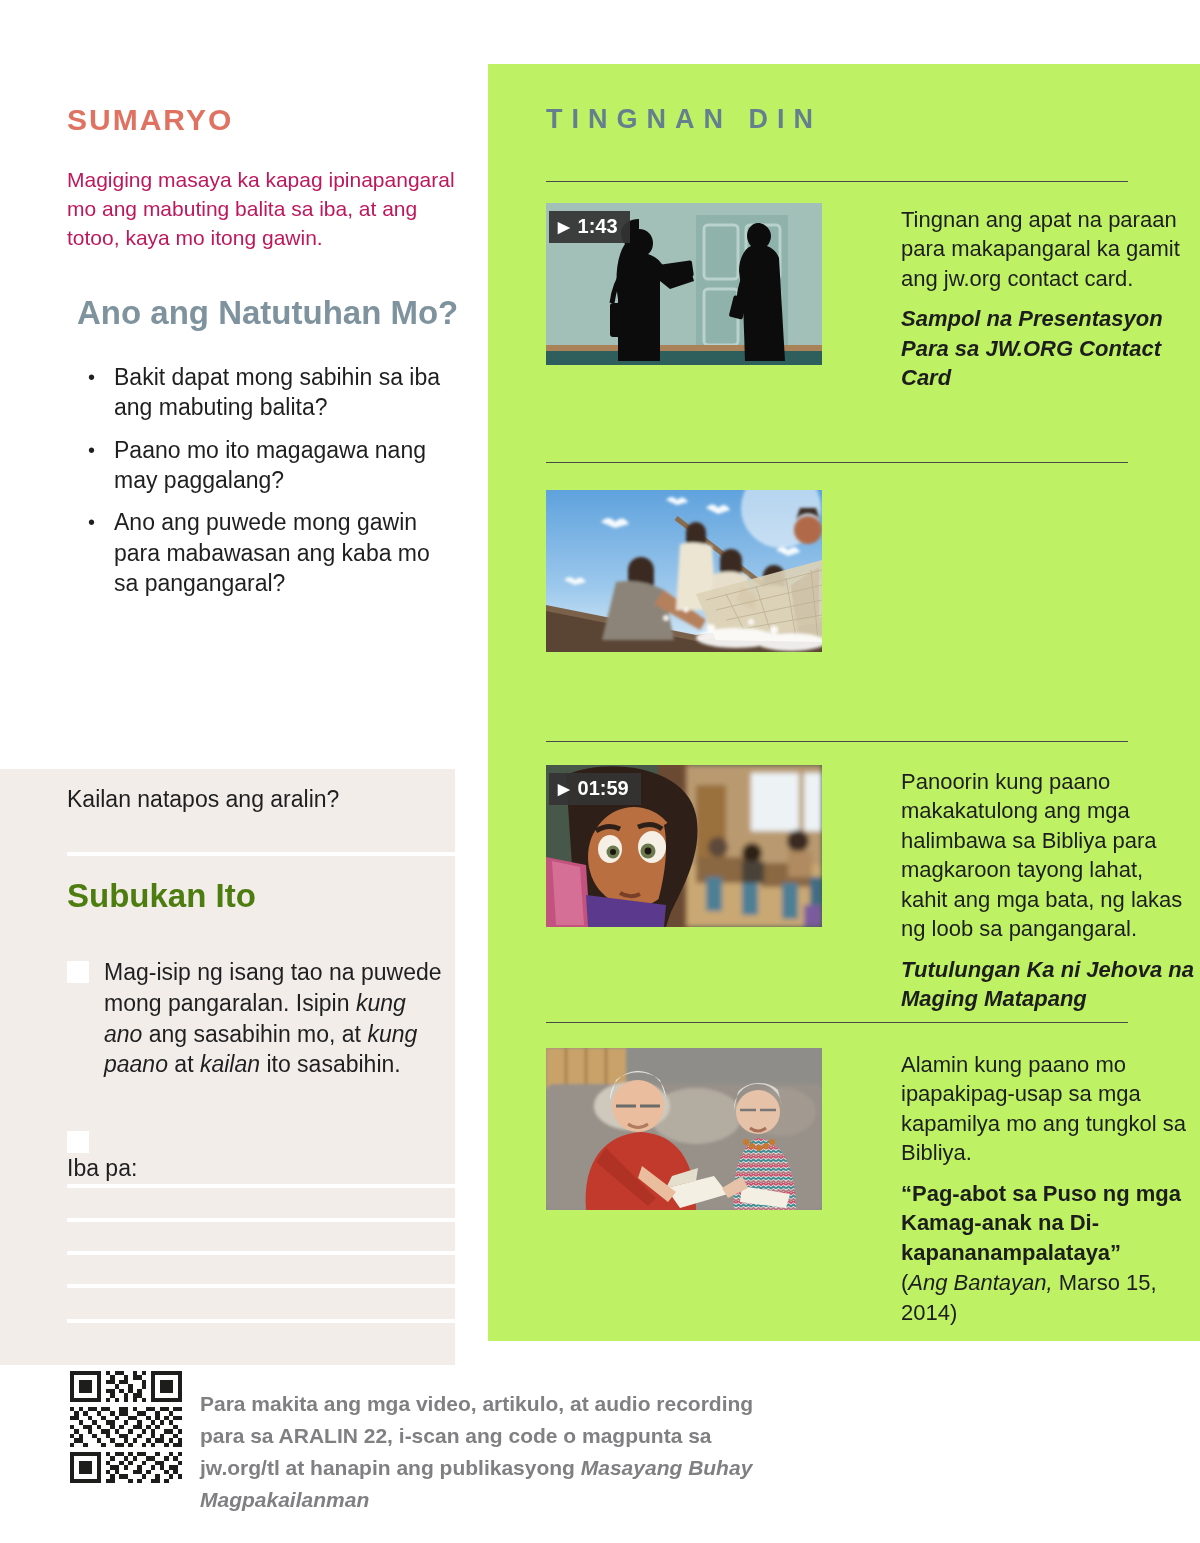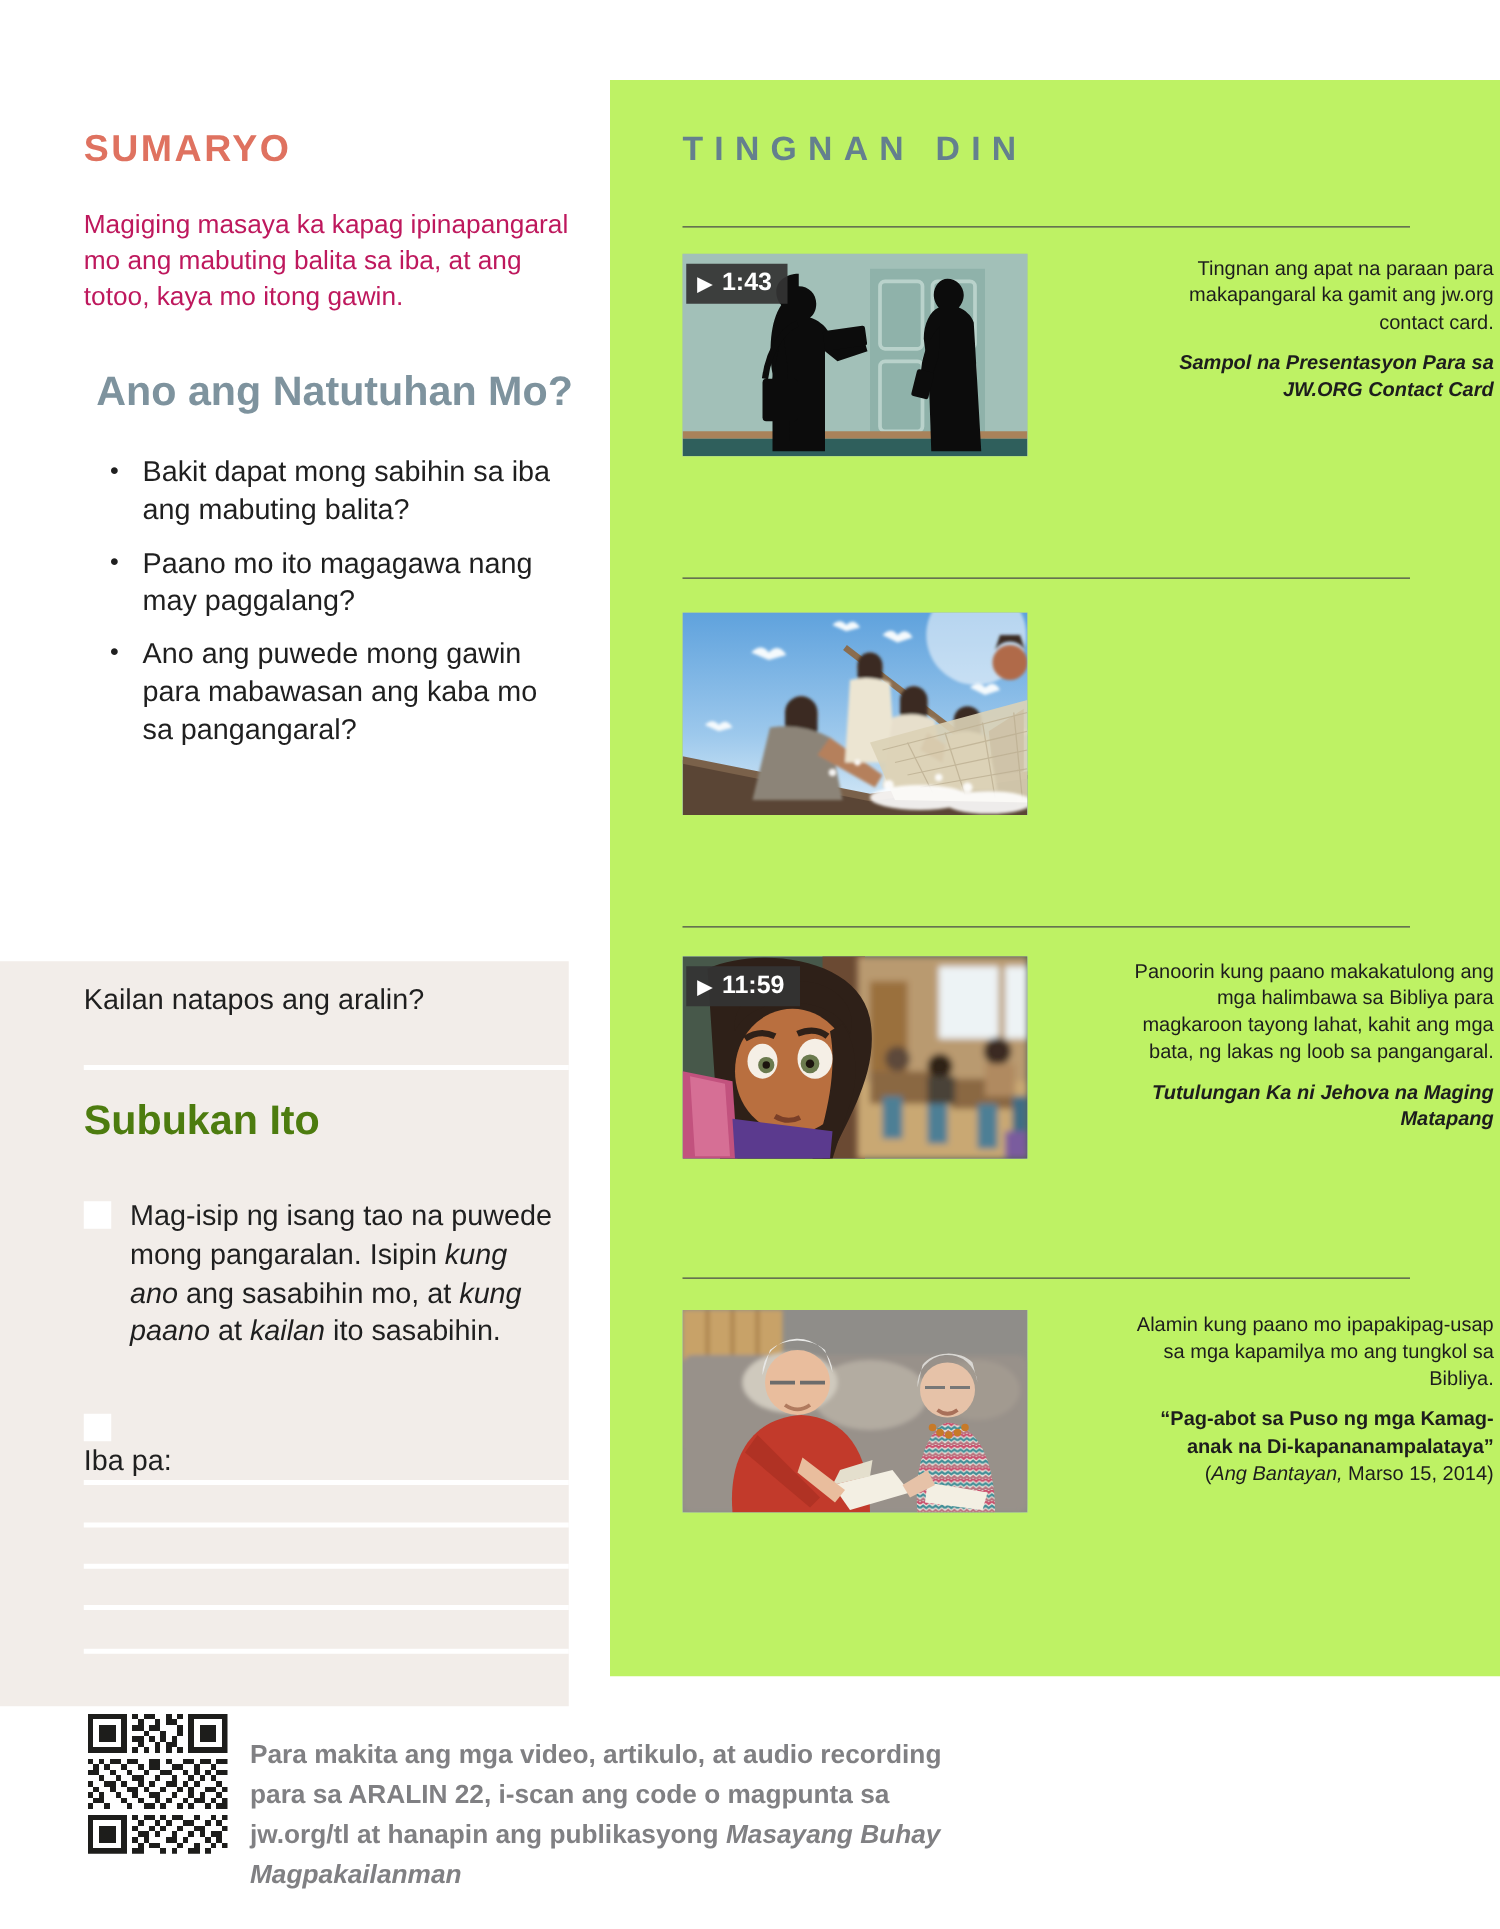--- a/index.html
+++ b/index.html
@@ -32,21 +32,21 @@
   
   .panel{left:488px;top:64px;width:712px;height:1277px;background:#bef264;}
   .panel-title{position:absolute;left:58px;top:40px;font-size:27px;font-weight:bold;letter-spacing:9px;color:#64808e;}
   .rule{position:absolute;left:58px;width:582px;height:1px;background:#4a4a4a;}
   .media-item{position:absolute;left:58px;width:640px;}
   .thumb{position:absolute;left:0;top:0;width:276px;height:162px;overflow:hidden;background:#9db9b3;}
   .thumb svg{display:block;}
   .badge{position:absolute;left:3px;top:8px;background:rgba(52,52,52,.93);color:#fff;
          font-size:20px;font-weight:bold;padding:4px 12px 5px 9px;display:flex;align-items:center;gap:8px;}
   .badge .play{font-size:15px;}
-  .media-text{position:absolute;left:355px;top:2px;width:294px;font-size:16px;line-height:1.34;color:#1d1d1d;text-align:right;}
+  .media-text{position:absolute;left:355px;top:2px;width:294px;font-size:22px;line-height:1.34;color:#1d1d1d;}
   .ref-title{font-weight:bold;margin-top:11px;}
   .ref-title.italic{font-style:italic;}
   .ref-source{margin-top:1px;}
   .it{font-style:italic;}
 
   
   .qr{left:70px;top:1371px;width:112px;height:112px;}
   .footer-text{left:200px;top:1388px;width:565px;font-size:21px;line-height:1.52;color:#808083;font-weight:bold;}
 </style>
 </head>
@@ -244,21 +244,21 @@
           <circle cx="102" cy="86" r="3.4" fill="#1c140e"></circle>
         <path d="M50 66 q12 -8 24 -2" stroke="#2e2018" stroke-width="5" fill="none"></path>
         <path d="M92 62 q14 -6 24 2" stroke="#2e2018" stroke-width="5" fill="none"></path>
         <path d="M74 128 q10 6 20 1" stroke="#7a3f28" stroke-width="4" fill="none"></path>
         <path d="M0 92 L40 100 L44 162 L0 162 Z" fill="#c2527e"></path>
         <path d="M6 96 L34 102 L38 160 L10 160 Z" fill="#d66f95"></path>
         <path d="M40 130 L120 140 L118 162 L42 162 Z" fill="#5b3a8e"></path>
       </svg>
       <div class="badge">
         <span class="play">▶</span>
-        <span>11:59</span>
+        <span>01:59</span>
       </div>
     </div>
     <div class="media-text">
       <div>Panoorin kung paano makakatulong ang mga halimbawa sa Bibliya para magkaroon tayong lahat, kahit ang mga bata, ng lakas ng loob sa pangangaral.</div>
       <div class="ref-title italic">Tutulungan Ka ni Jehova na Maging Matapang</div>
     </div>
   </div>
 
   <div class="media-item" style="top:984px;height:240px">
     <div class="thumb">

